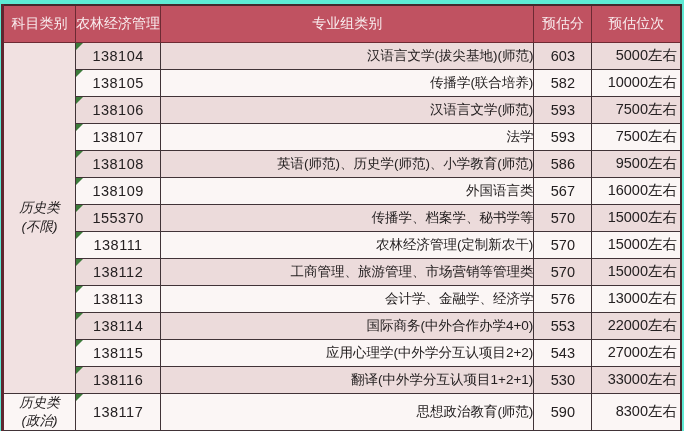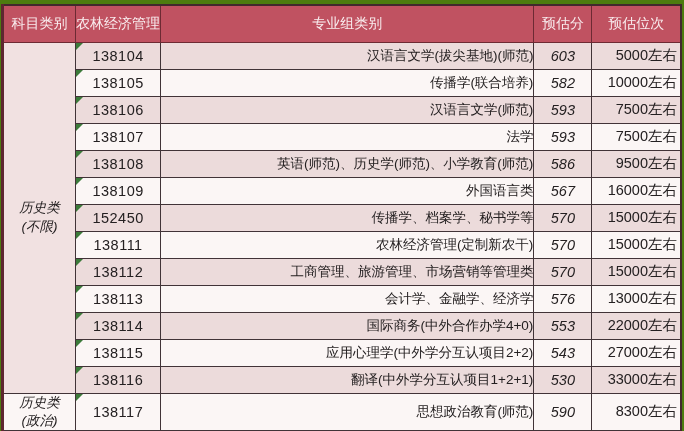--- a/index.html
+++ b/index.html
@@ -8,21 +8,21 @@
     background: #ffffff;
     width: 684px;
     height: 431px;
     overflow: hidden;
     font-family: "Liberation Sans", "DejaVu Sans", sans-serif;
   }
   .page {
     position: relative;
     width: 684px;
     height: 431px;
-    background: #4d7c0f;
+    background: #5eead4;
   }
   table.score-table {
     position: absolute;
     left: 1px;
     top: 4px;
     border-collapse: collapse;
     table-layout: fixed;
     width: 681px;
     border: 2px solid #42292d;
     border-left: 3px solid #5e2730;
@@ -67,21 +67,21 @@
     font-size: 13.5px;
     font-style: italic;
   }
   td.cat.cat-light { background: #fbf6f5; }
 
   td.code {
     position: relative;
     font-size: 14.5px;
     letter-spacing: 0.5px;
   }
-  td.score { font-size: 14.5px; font-style: italic; }
+  td.score { font-size: 14.5px; }
   td.rank  {
     text-align: right;
     padding-right: 3px;
     font-size: 14.5px;
   }
   td.major { font-size: 13.5px; text-align: right; }
 
   .flag-tri {
     position: absolute;
     left: 0;
@@ -146,21 +146,21 @@
           <td class="score bg-pink"><span>586</span></td>
           <td class="rank bg-pink"><span>9500左右</span></td>
         </tr>
         <tr class="data-row">
           <td class="code bg-light"><span class="flag-tri"></span><span>138109</span></td>
           <td class="major bg-light"><span>外国语言类</span></td>
           <td class="score bg-light"><span>567</span></td>
           <td class="rank bg-light"><span>16000左右</span></td>
         </tr>
         <tr class="data-row">
-          <td class="code bg-pink"><span class="flag-tri"></span><span>152450</span></td>
+          <td class="code bg-pink"><span class="flag-tri"></span><span>155370</span></td>
           <td class="major bg-pink"><span>传播学、档案学、秘书学等</span></td>
           <td class="score bg-pink"><span>570</span></td>
           <td class="rank bg-pink"><span>15000左右</span></td>
         </tr>
         <tr class="data-row">
           <td class="code bg-light"><span class="flag-tri"></span><span>138111</span></td>
           <td class="major bg-light"><span>农林经济管理(定制新农干)</span></td>
           <td class="score bg-light"><span>570</span></td>
           <td class="rank bg-light"><span>15000左右</span></td>
         </tr>

